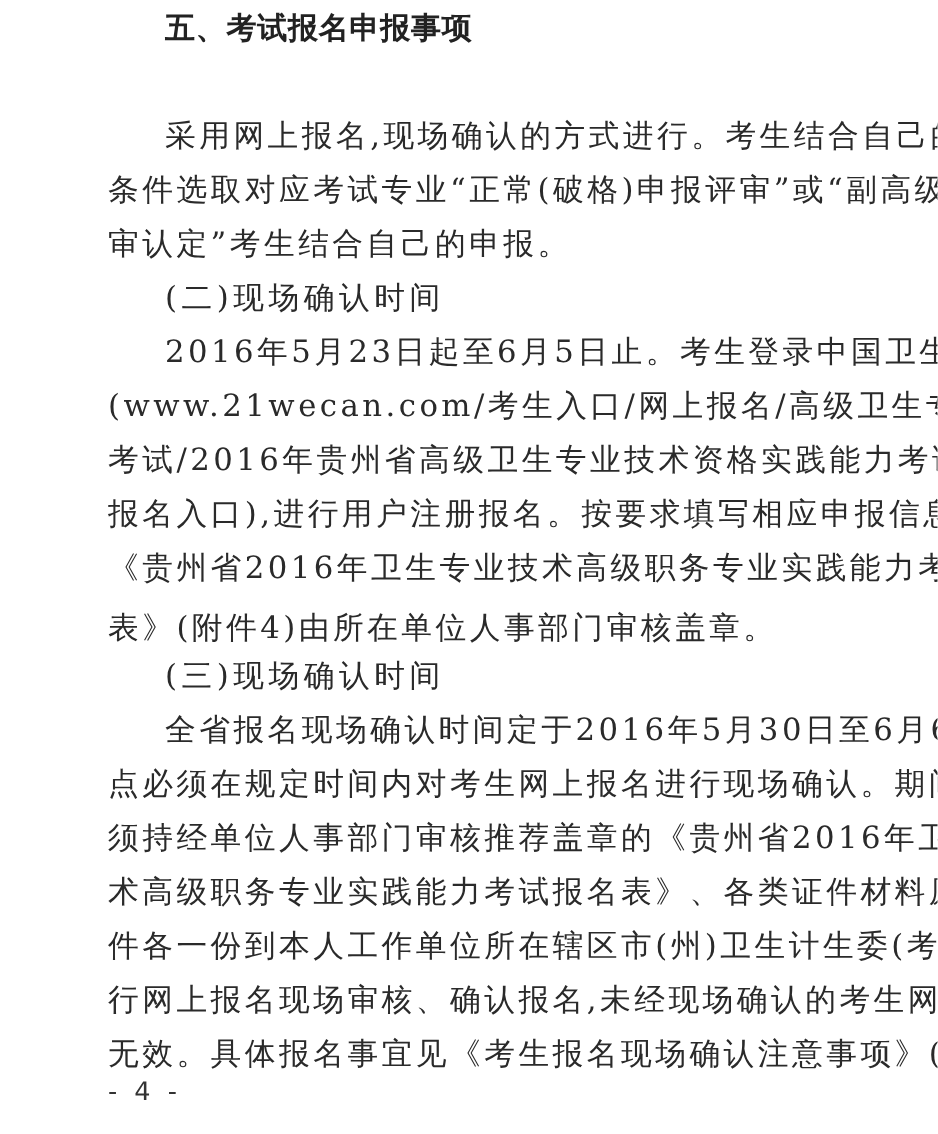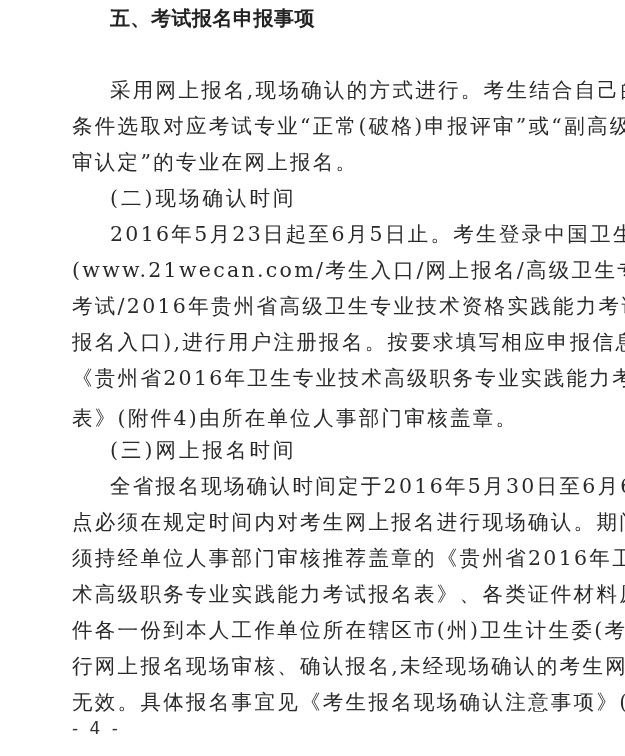--- a/index.html
+++ b/index.html
@@ -17,31 +17,31 @@
              font-family: "DejaVu Sans", "Liberation Sans", sans-serif; color: #333; }
 </style>
 </head>
 <body>
 
 <div class="page">
   <div class="line indent heading" style="top:4px">五、考试报名申报事项</div>
 
   <div class="line indent" style="top:76px">采用网上报名,现场确认的方式进行。考生结合自己的申报</div>
   <div class="line" style="top:112px">条件选取对应考试专业“正常(破格)申报评审”或“副高级基层评</div>
-  <div class="line last" style="top:148px">审认定”的专业在网上报名。</div>
+  <div class="line last" style="top:148px">审认定”考生结合自己的申报。</div>
 
   <div class="line indent sub" style="top:184px">(二)现场确认时间</div>
   <div class="line indent" style="top:220px">2016年5月23日起至6月5日止。考生登录中国卫生人才网</div>
   <div class="line" style="top:256px">(www.21wecan.com/考生入口/网上报名/高级卫生专业技术资格</div>
   <div class="line" style="top:292px">考试/2016年贵州省高级卫生专业技术资格实践能力考试/网上</div>
   <div class="line" style="top:328px">报名入口),进行用户注册报名。按要求填写相应申报信息,打印</div>
   <div class="line" style="top:364px">《贵州省2016年卫生专业技术高级职务专业实践能力考试报名</div>
   <div class="line last" style="top:404px">表》(附件4)由所在单位人事部门审核盖章。</div>
 
-  <div class="line indent sub" style="top:436px">(三)网上报名时间</div>
+  <div class="line indent sub" style="top:436px">(三)现场确认时间</div>
   <div class="line indent" style="top:472px">全省报名现场确认时间定于2016年5月30日至6月6日。考</div>
   <div class="line" style="top:508px">点必须在规定时间内对考生网上报名进行现场确认。期间,考生</div>
   <div class="line" style="top:544px">须持经单位人事部门审核推荐盖章的《贵州省2016年卫生专业技</div>
   <div class="line" style="top:580px">术高级职务专业实践能力考试报名表》、各类证件材料原件和复印</div>
   <div class="line" style="top:616px">件各一份到本人工作单位所在辖区市(州)卫生计生委(考点)进</div>
   <div class="line" style="top:652px">行网上报名现场审核、确认报名,未经现场确认的考生网上报名</div>
   <div class="line last" style="top:688px">无效。具体报名事宜见《考生报名现场确认注意事项》(附件5)。</div>
 
   <div class="pagenum">- 4 -</div>
 </div>

